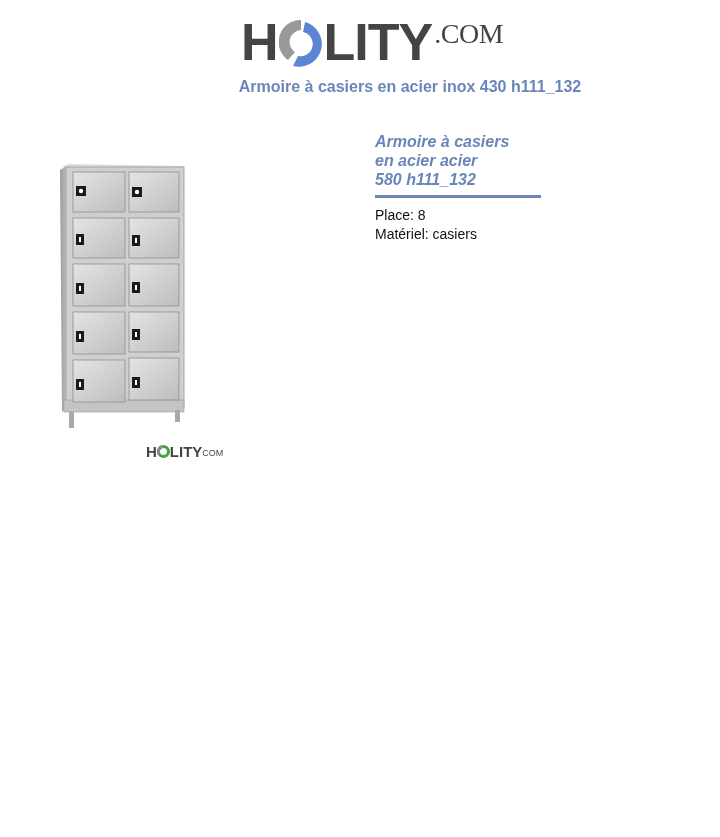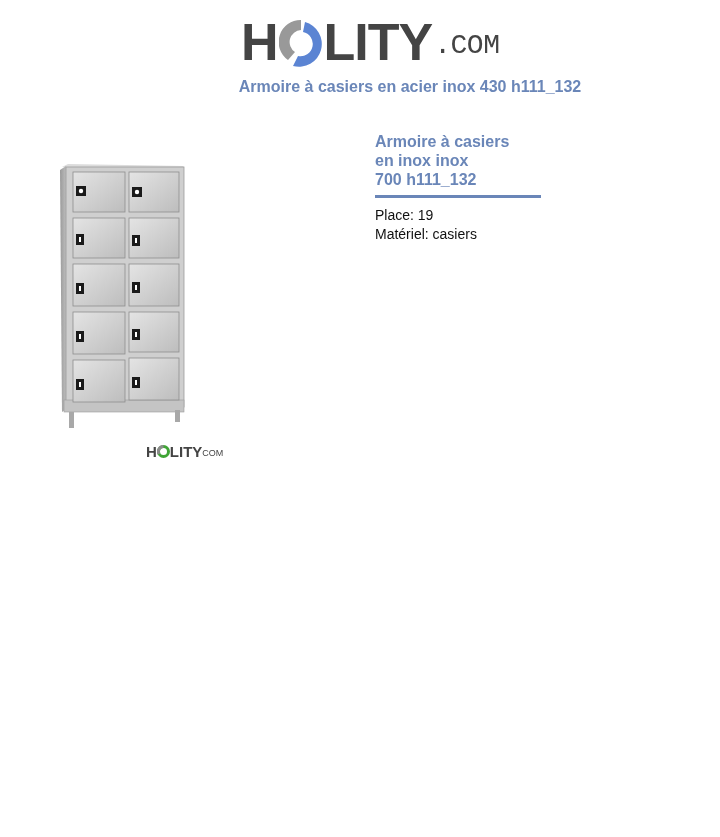--- a/index.html
+++ b/index.html
@@ -33,26 +33,26 @@
       align-items: center;
     }
     .logo-o {
       display: inline-block;
       width: 44px;
       height: 52px;
       position: relative;
       margin: 0 1px;
     }
     .logo-dotcom {
-      font-family: Liberation Mono, monospace;
+      font-family: Liberation Serif, serif;
       font-size: 28px;
       color: #444444;
       line-height: 28px;
       margin-left: 2px;
-      margin-bottom: 8px;
+      margin-bottom: 20px;
       letter-spacing: -0.5px;
     }
     .page-title {
       position: absolute;
       left: 0;
       width: 820px;
       top: 78px;
       text-align: center;
       font-weight: bold;
       font-size: 16px;
@@ -92,21 +92,21 @@
       top: 132px;
       width: 170px;
     }
     .info-title {
       margin: 0;
       font-weight: bold;
       font-size: 16px;
       line-height: 19px;
       color: #6a86b8;
     }
-    .info-title span { display: block; }
+    .info-title span { display: block; font-style: italic; }
     .divider {
       width: 166px;
       height: 3px;
       background: #6a86b8;
       margin-top: 6px;
       margin-bottom: 8px;
     }
     .spec {
       font-size: 14px;
       line-height: 19px;
@@ -209,19 +209,19 @@
       </svg>
     </span>
     <span>LITY</span>
   </div>
   <span class="wm-dotcom">COM</span>
 </div>
 
 <div class="info">
   <h2 class="info-title">
     <span>Armoire à casiers</span>
-    <span>en inox inox</span>
-    <span>700 h111_132</span>
+    <span>en acier acier</span>
+    <span>580 h111_132</span>
   </h2>
   <div class="divider"></div>
-  <div class="spec">Place: 19</div>
+  <div class="spec">Place: 8</div>
   <div class="spec">Matériel: casiers</div>
 </div>
 
 </body></html>

